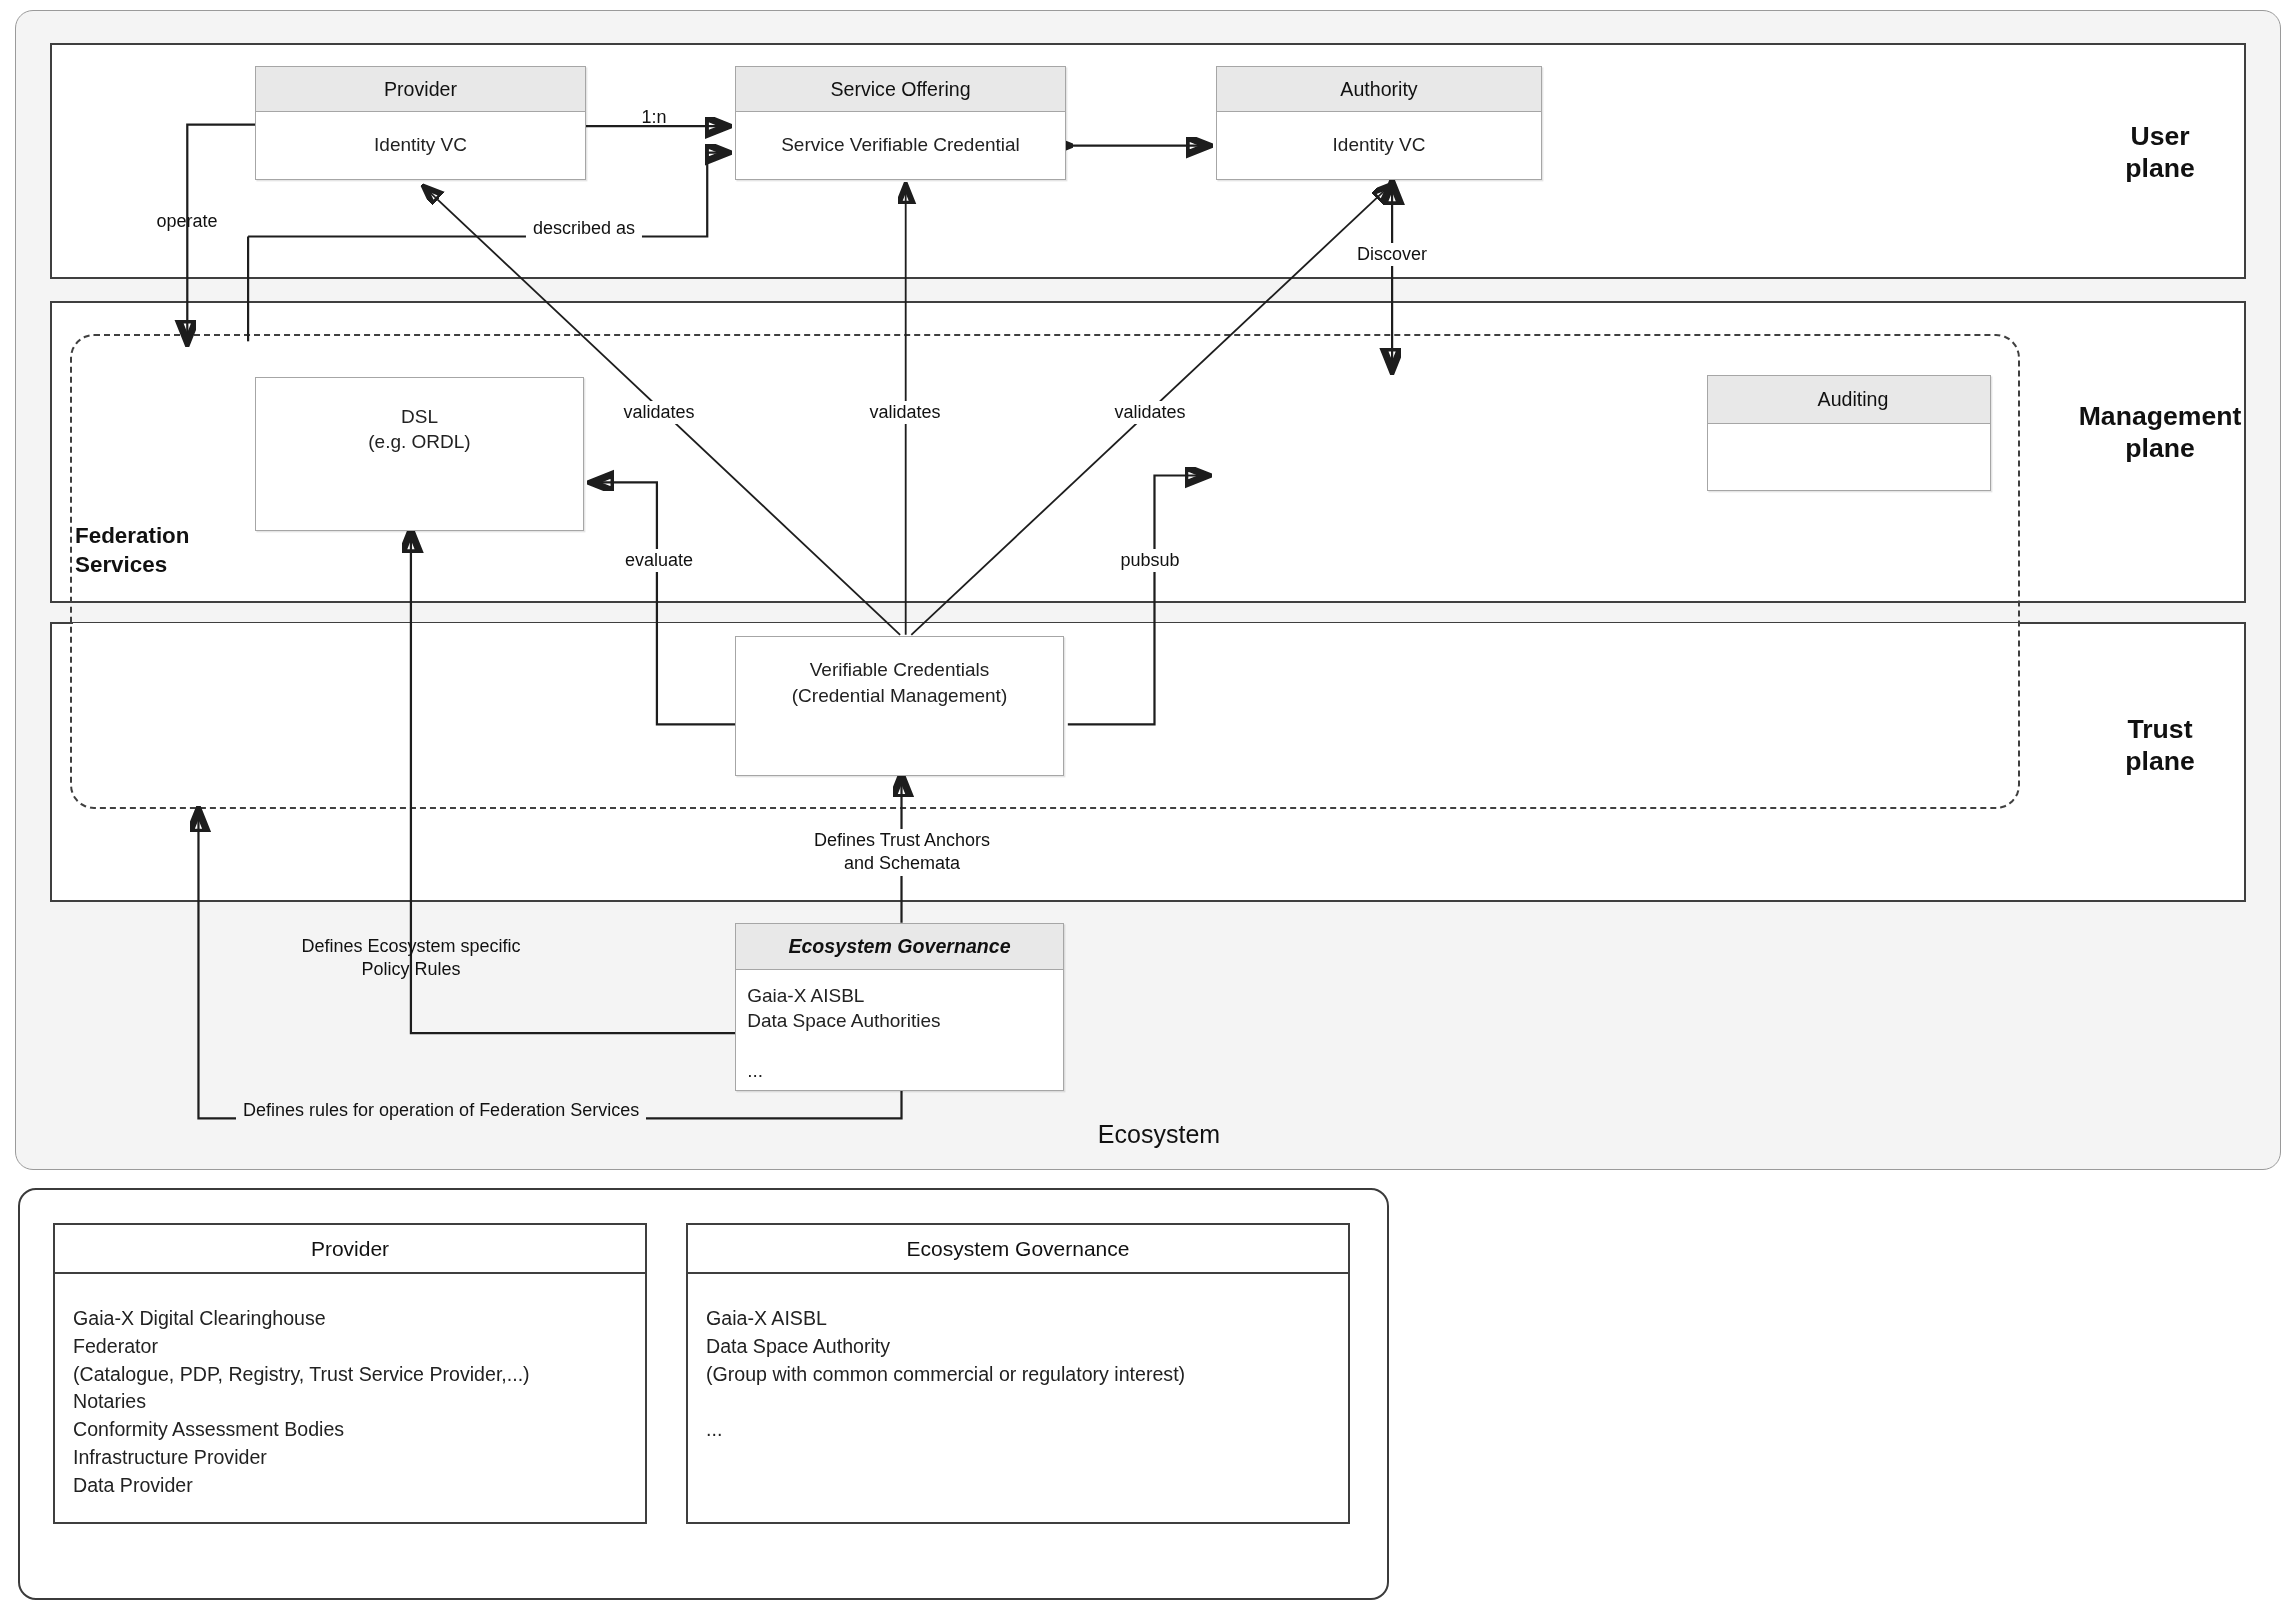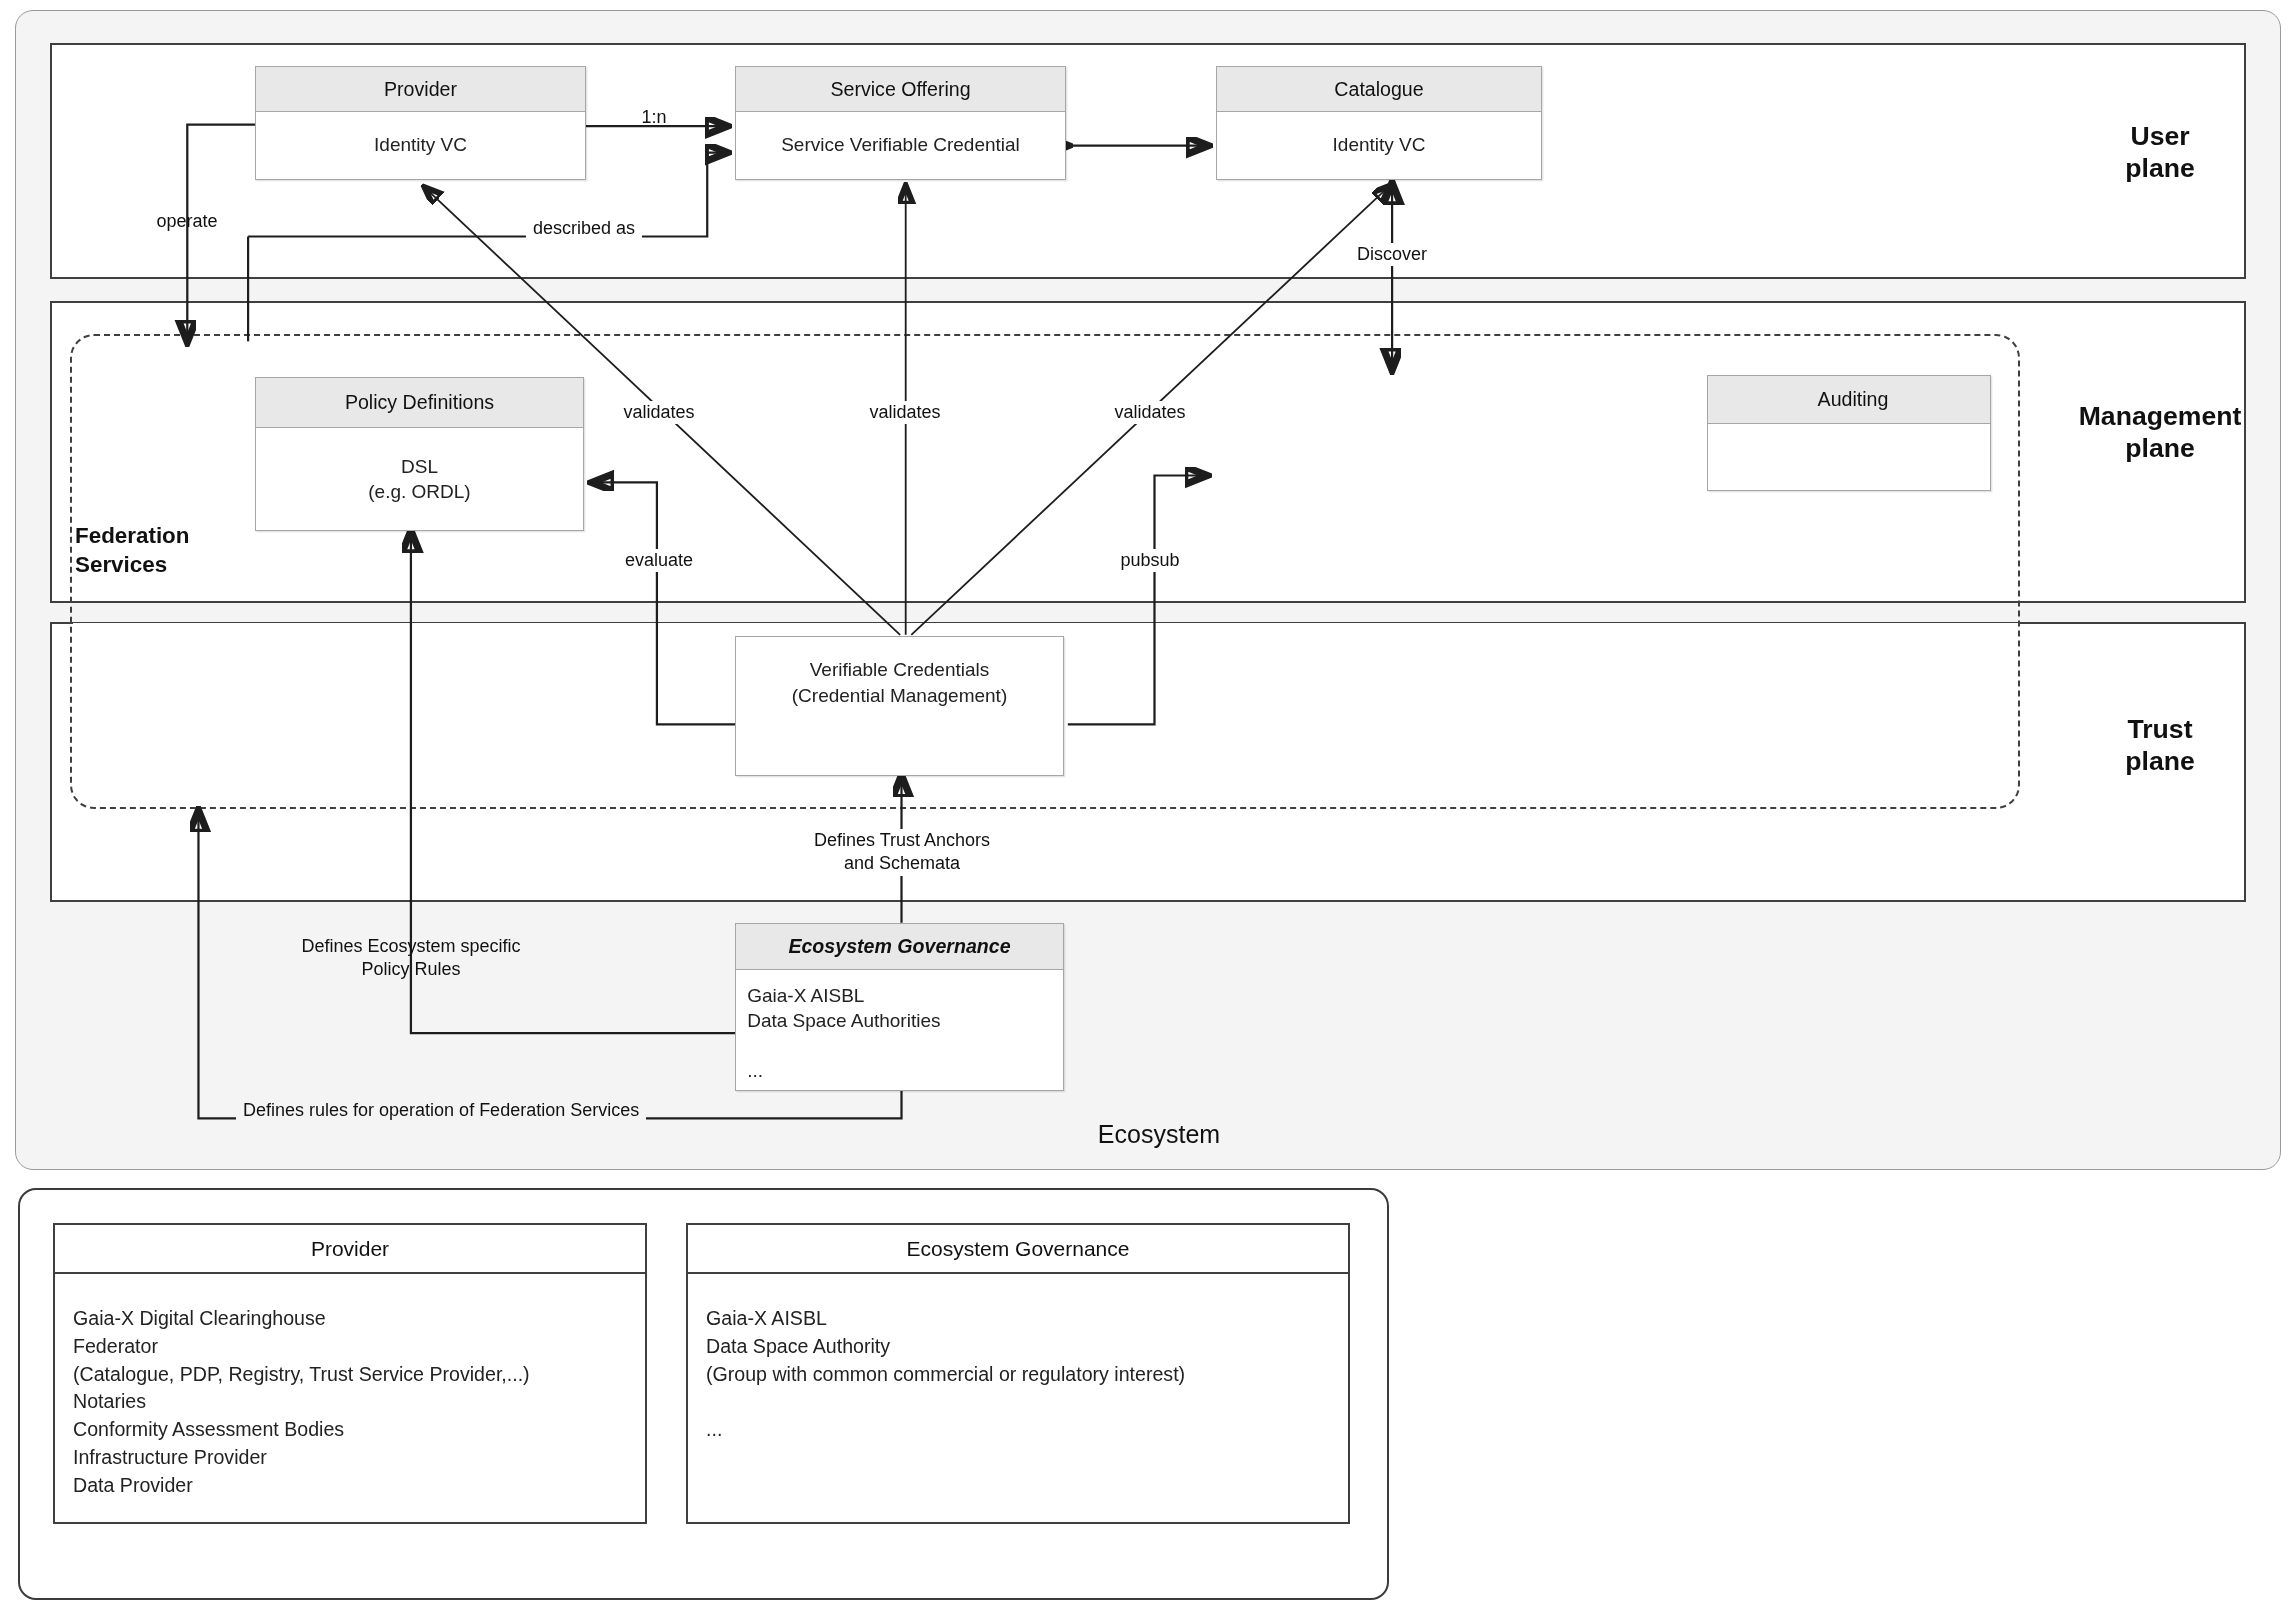--- a/index.html
+++ b/index.html
@@ -177,26 +177,25 @@
     <div class="hdr" style="height:45px;">Provider</div>
     <div class="bdy" style="height:66px;">Identity VC</div>
   </div>
 
   <div class="node" style="left:735px;top:66px;width:331px;height:114px;">
     <div class="hdr" style="height:45px;">Service Offering</div>
     <div class="bdy" style="height:66px;">Service Verifiable Credential</div>
   </div>
 
   <div class="node" style="left:1216px;top:66px;width:326px;height:114px;">
-    <div class="hdr" style="height:45px;">Catalogue</div>
+    <div class="hdr" style="height:45px;">Authority</div>
     <div class="bdy" style="height:66px;">Identity VC</div>
   </div>
 
   <div class="node" style="left:255px;top:377px;width:329px;height:154px;">
-    <div class="hdr" style="height:50px;">Policy Definitions</div>
     <div class="bdy" style="height:102px;">DSL
 (e.g. ORDL)</div>
   </div>
 
 
   <div class="node" style="left:1707px;top:375px;width:284px;height:116px;">
     <div class="hdr" style="height:48px;padding-left:8px;">Auditing</div>
   </div>
 
   <div class="node" style="left:735px;top:636px;width:329px;height:140px;">

